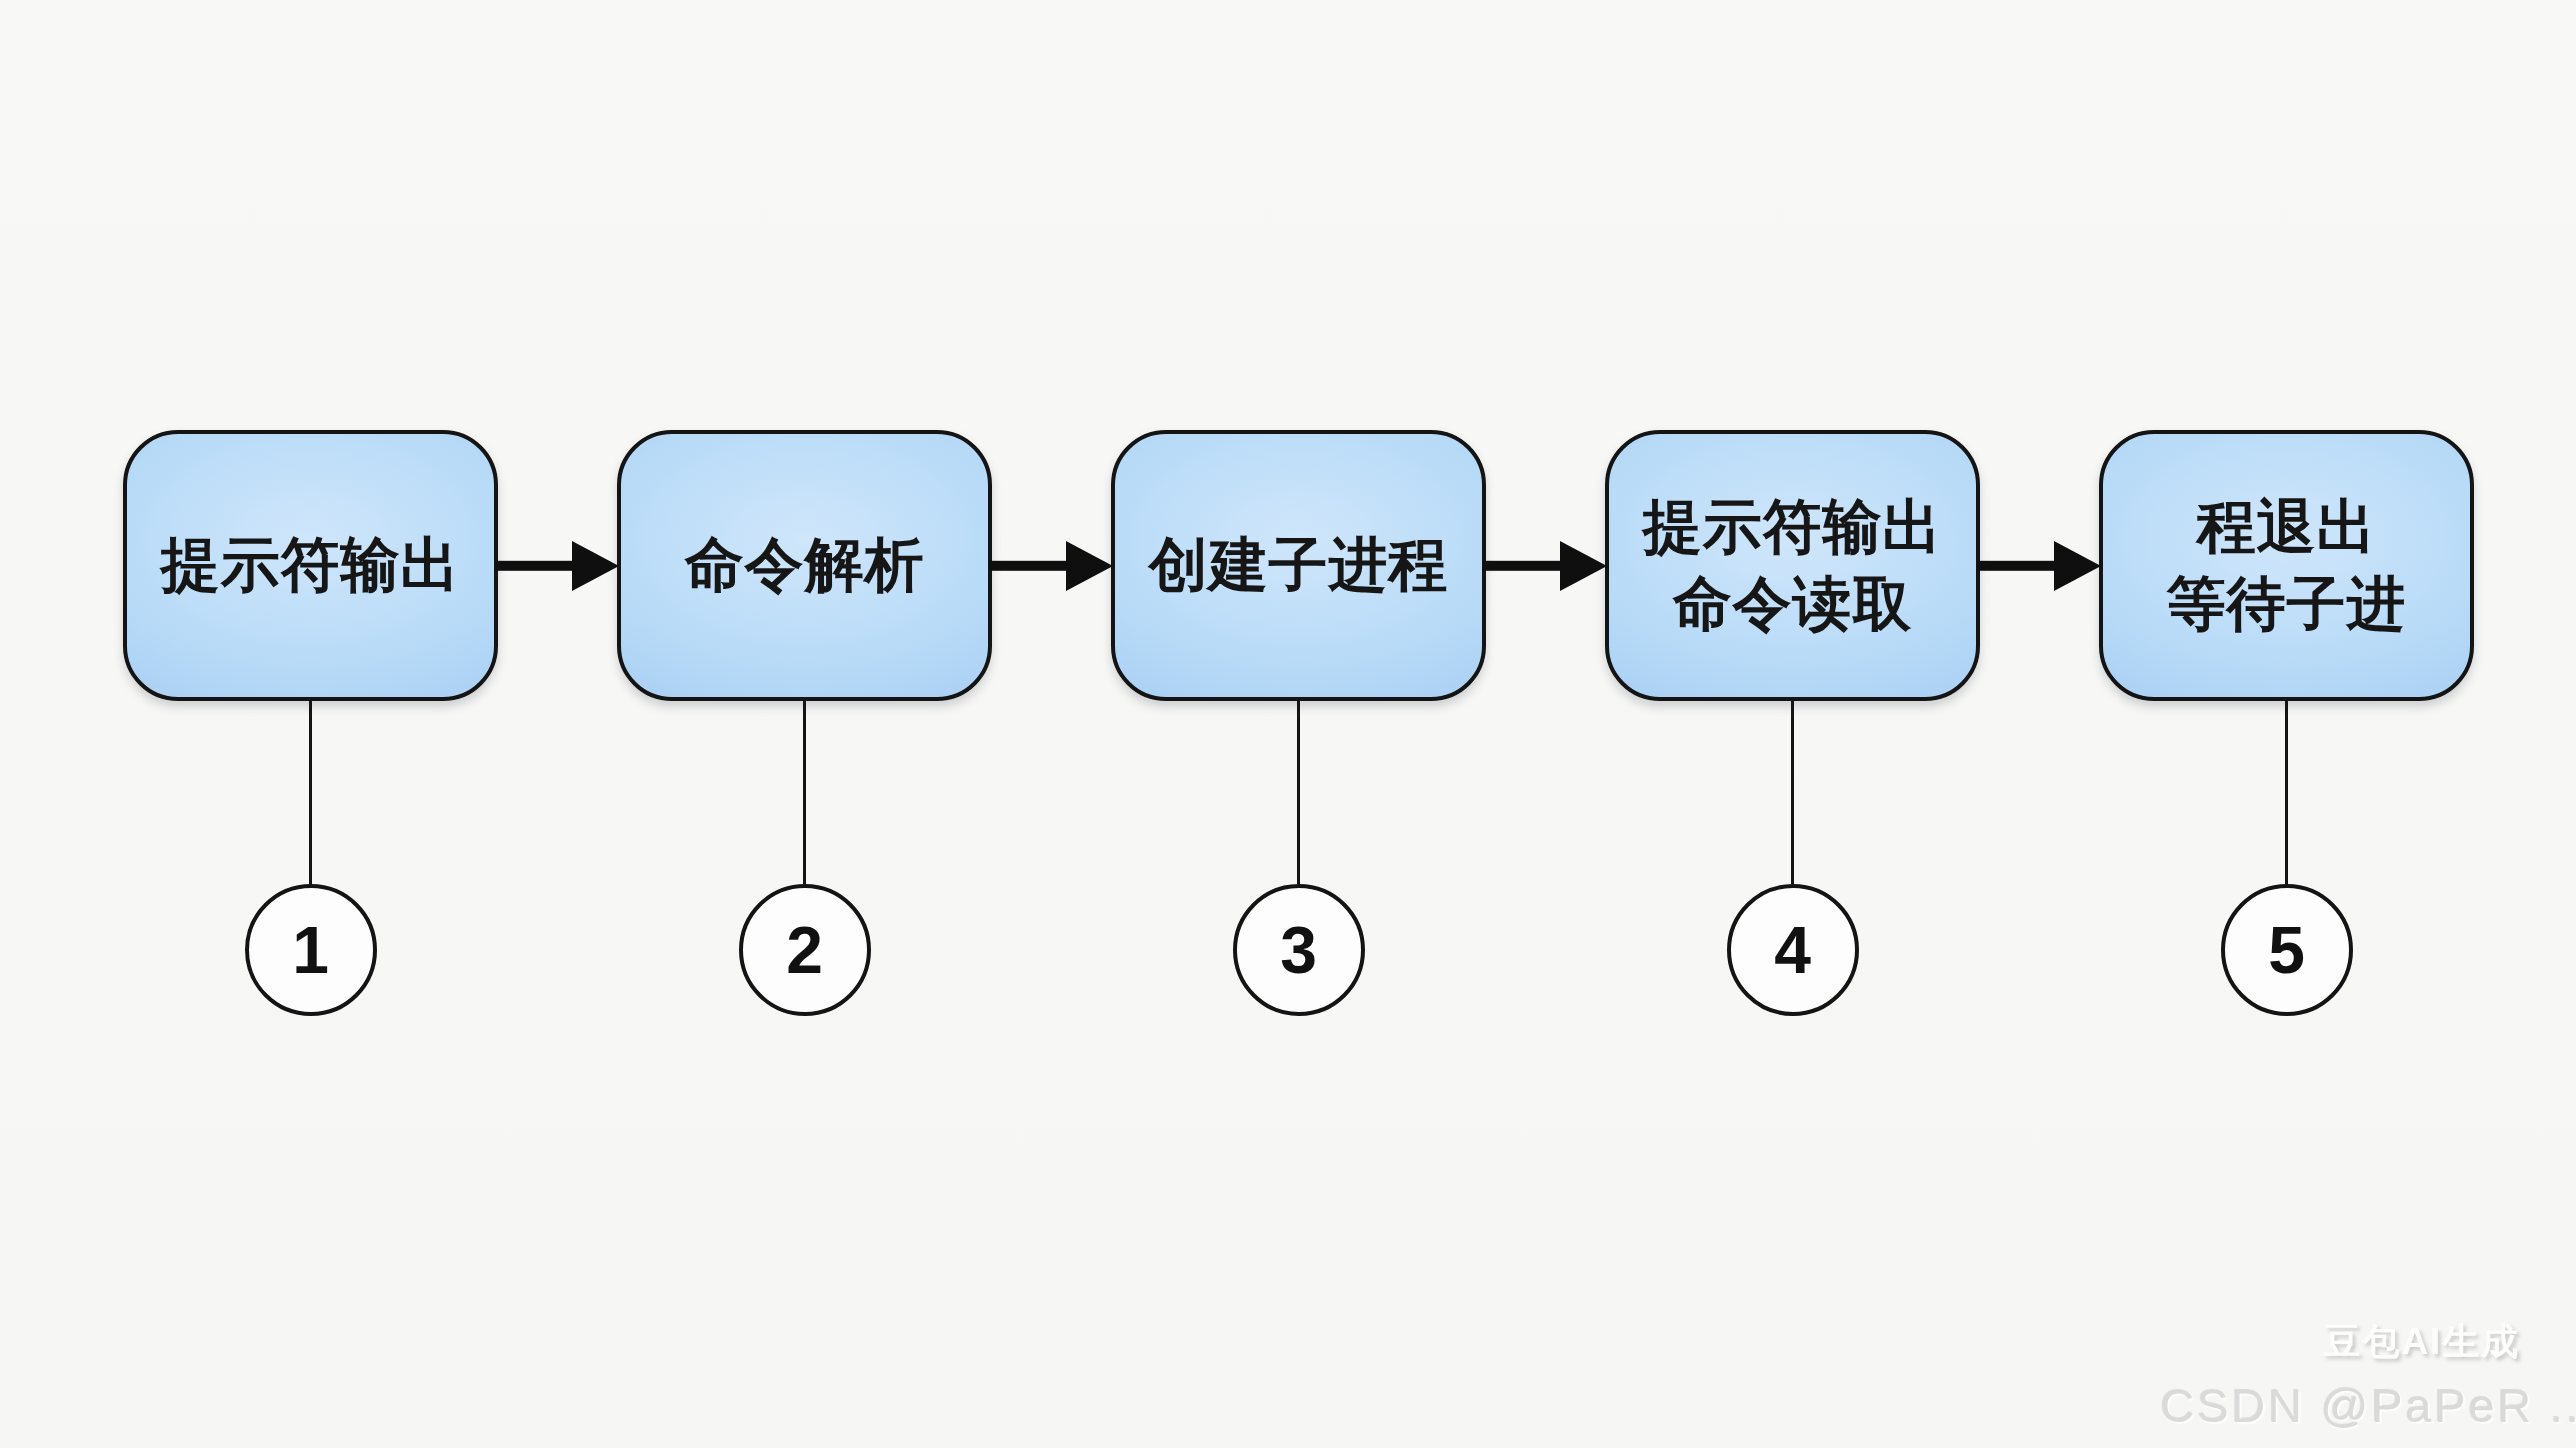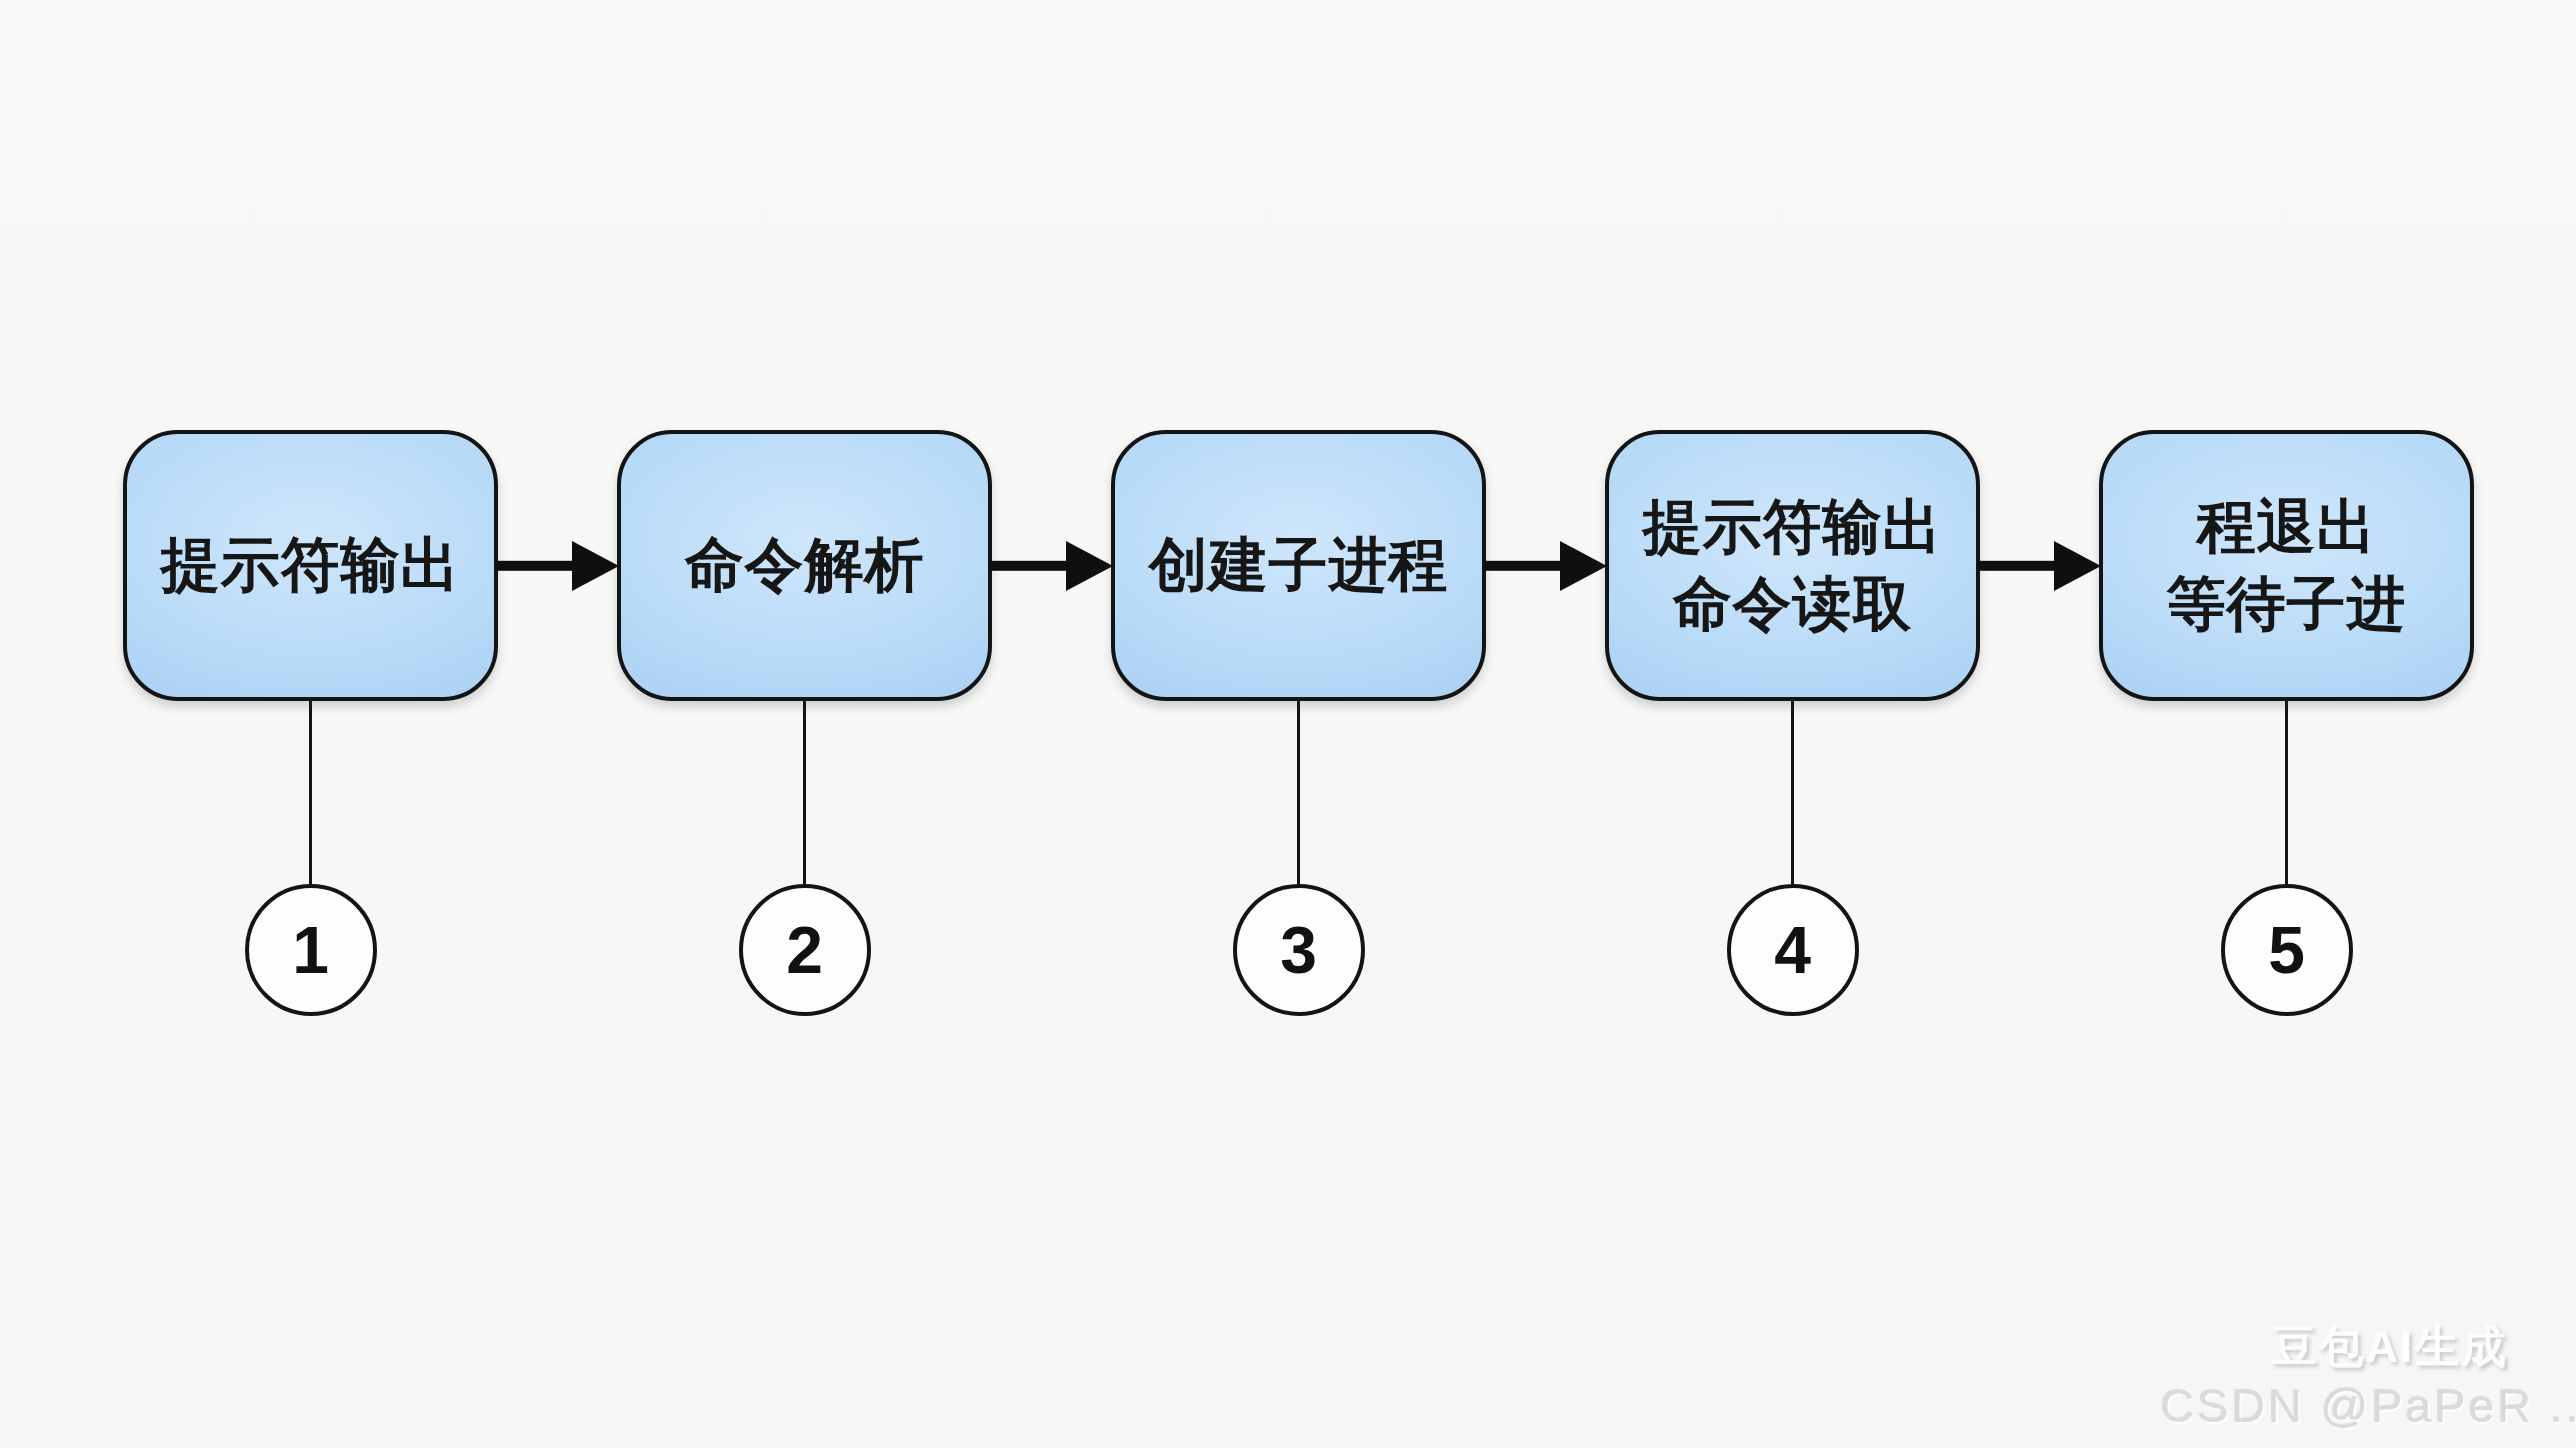--- a/index.html
+++ b/index.html
@@ -96,22 +96,22 @@
     top:50%;
     transform:translateY(-50%);
     width:0;height:0;
     border-top:25.5px solid transparent;
     border-bottom:25.5px solid transparent;
     border-left:47px solid var(--arrow);
   }
   .wm-ai{
     position:absolute;
     top:1317px;
-    right:68px;
-    font-size:45px;
+    right:56px;
+    font-size:37px;
     font-weight:700;
     letter-spacing:1.9px;
     color:#fdfdfd;
     text-shadow:2.8px 2.8px 3.8px rgba(182,182,182,0.65);
     white-space:nowrap;
   }
   .wm-csdn{
     position:absolute;
     top:1378px;
     right:-5.7px;

